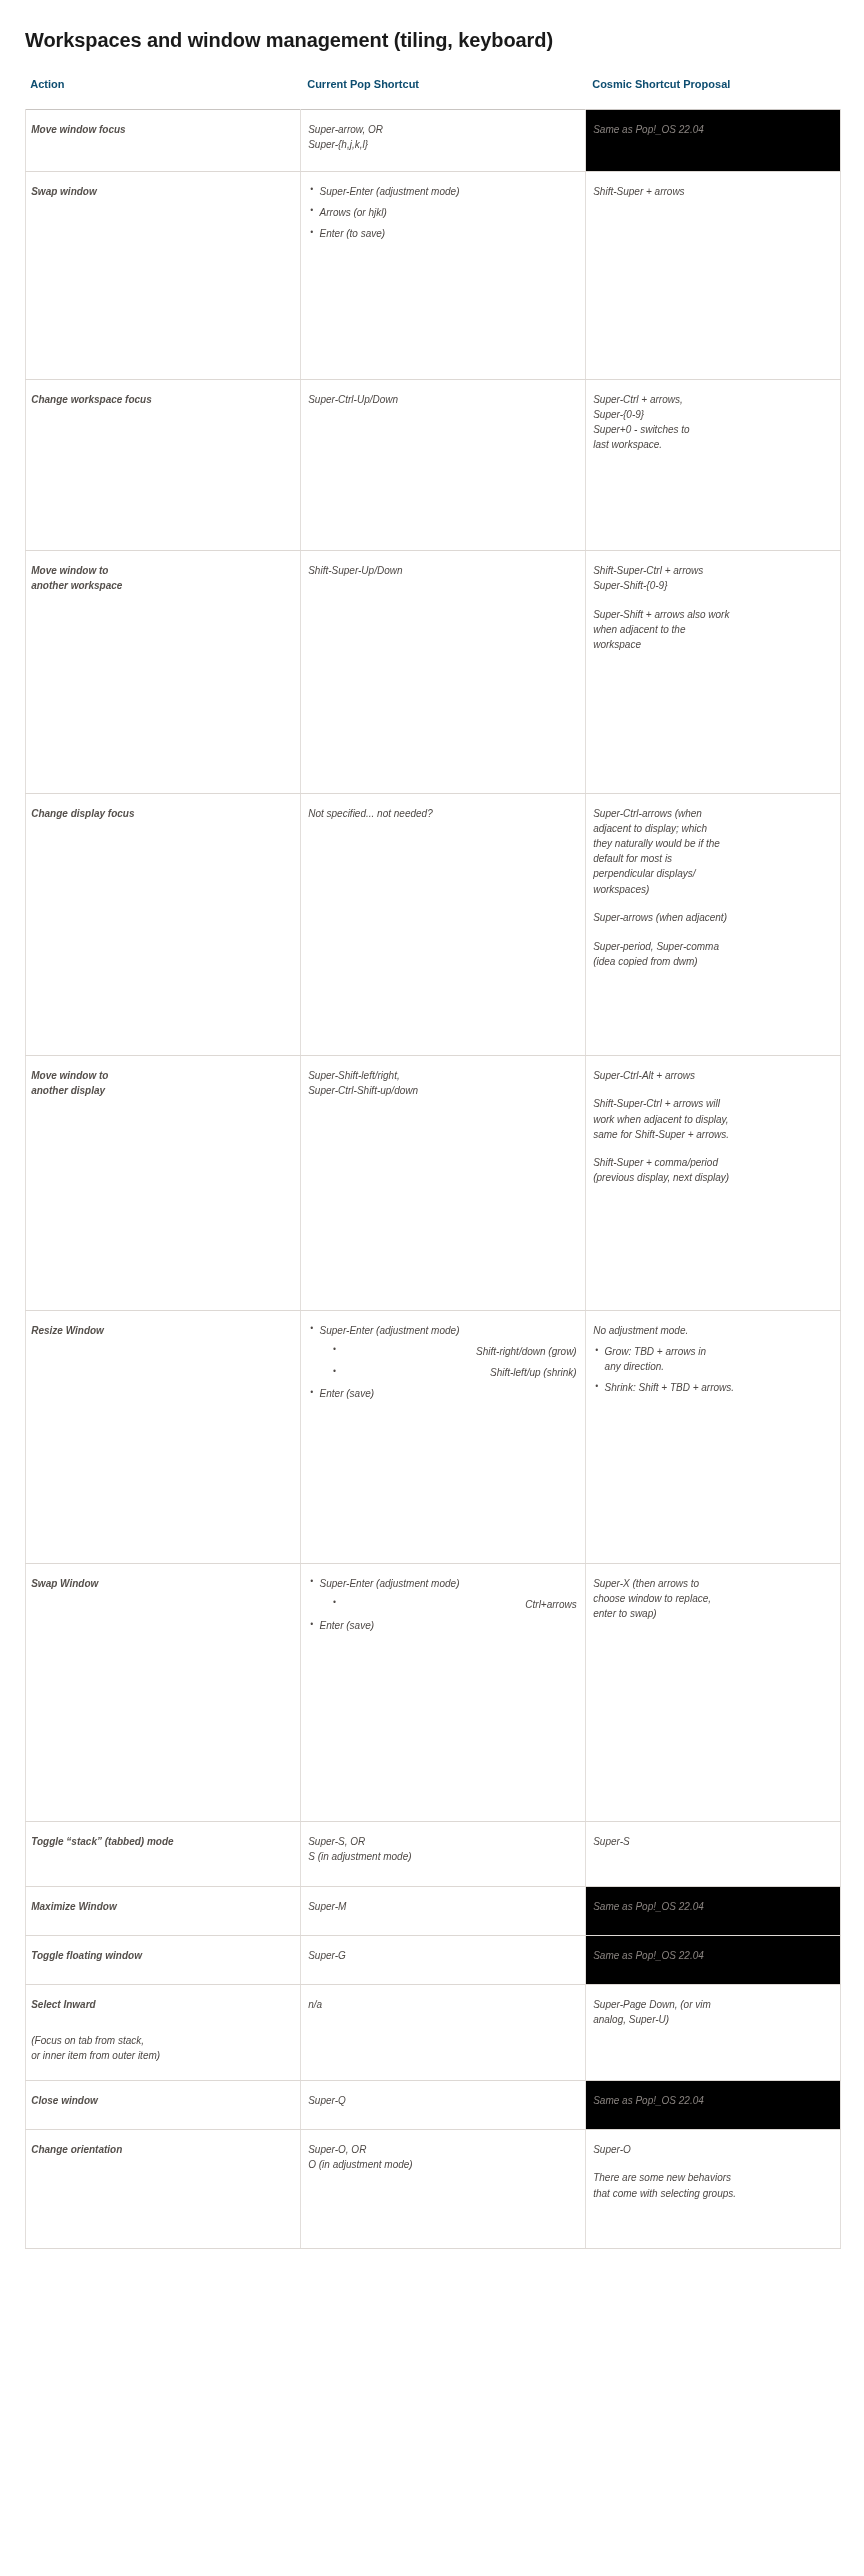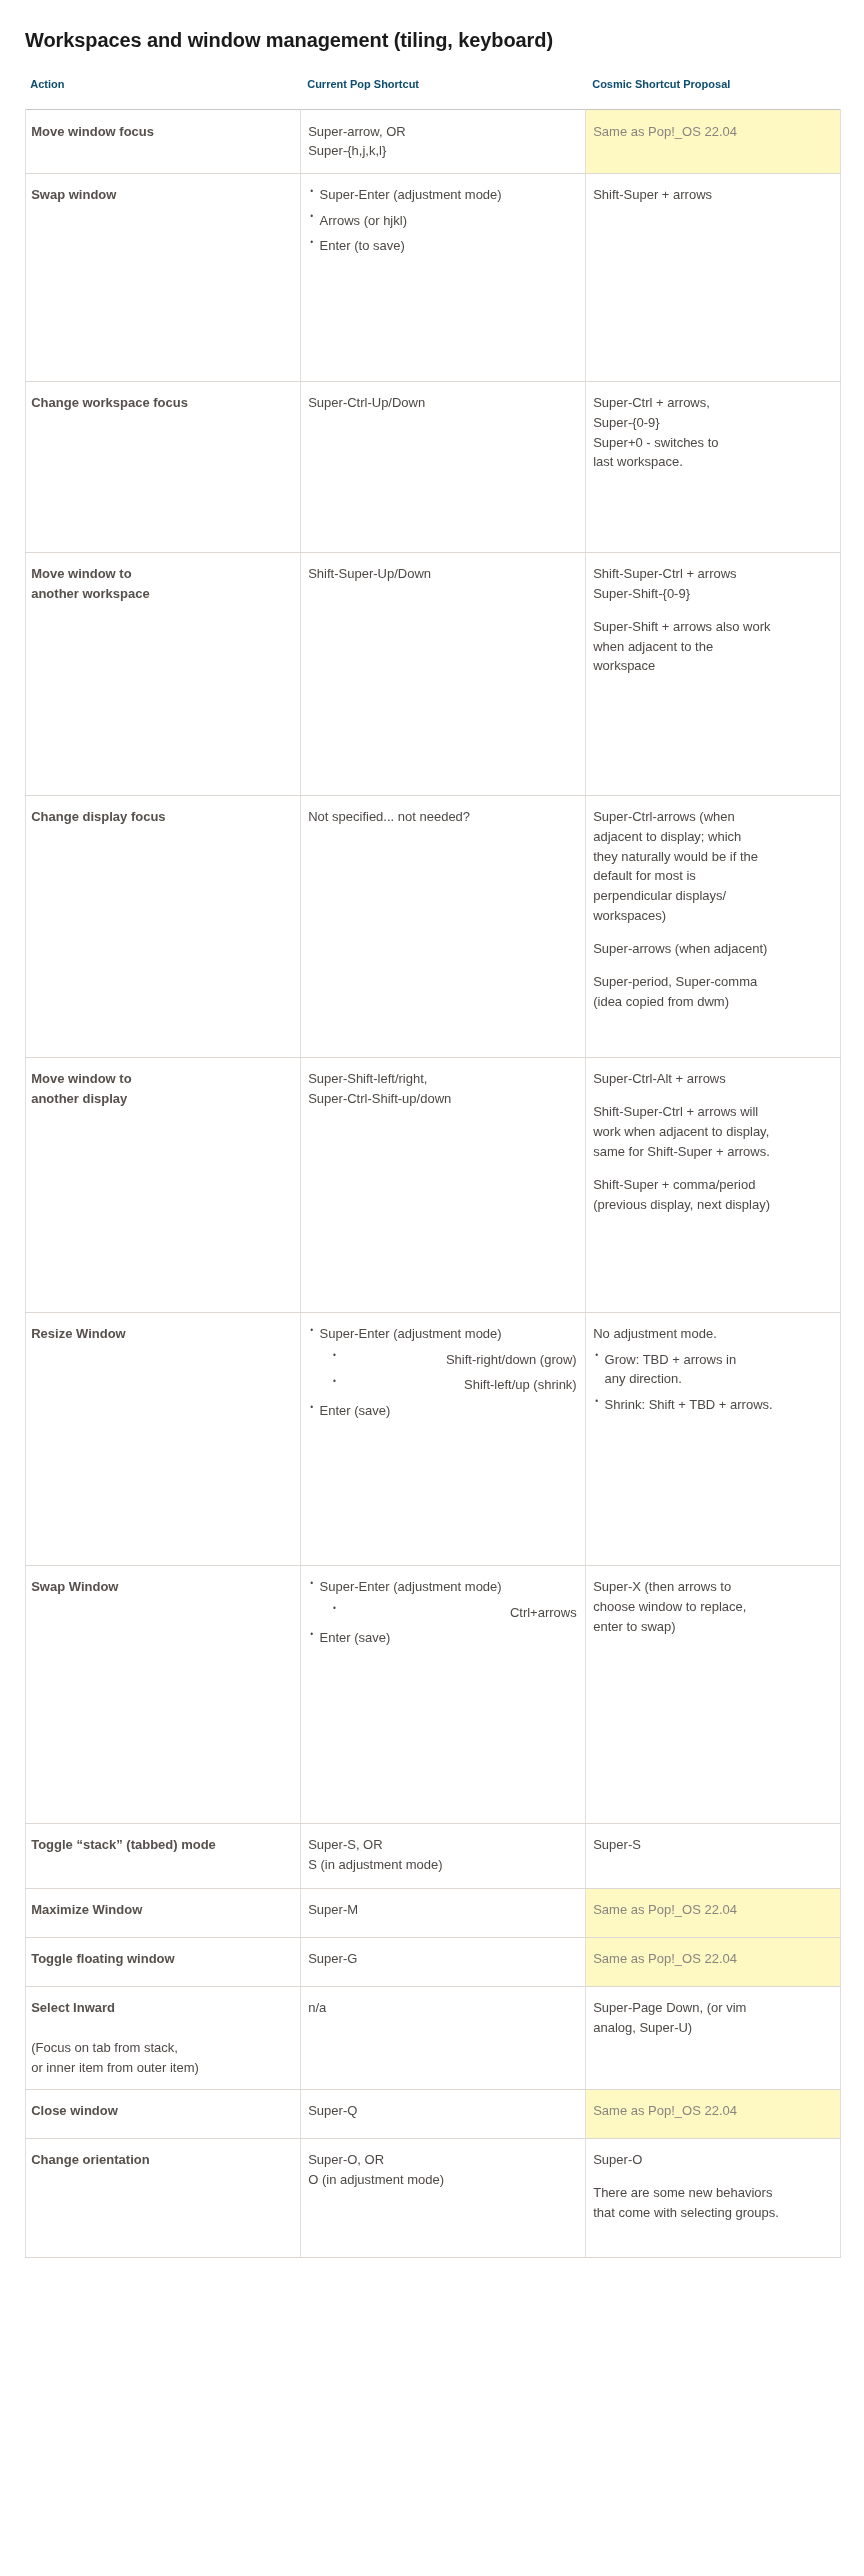--- a/index.html
+++ b/index.html
@@ -61,37 +61,38 @@
   }
   .sc-table col.c1 { width: 275px; }
   .sc-table col.c2 { width: 285px; }
   .sc-table col.c3 { width: 255px; }
 
   .sc-table td {
     vertical-align: top;
     border-right: 0.5px solid #e2dedb;
     border-bottom: 0.5px solid #ddd8d4;
     padding: 11.4px 8.3px 11.4px 5.2px;
-    font-size: 13px;
+    font-size: 10px;
     line-height: 1.52;
     box-sizing: border-box;
+    font-style: italic;
   }
   .sc-table td.first {
     border-left: 0.5px solid #e2dedb;
   }
   .sc-table td.action {
     font-weight: bold;
     color: #55504c;
   }
   .sc-table td.cell {
     color: #4d4845;
     padding-left: 7.2px;
   }
   .sc-table td.shaded {
-    background: #fef9c3;
+    background: #000000;
   }
   .sc-table td.shaded .muted {
     color: #8a8480;
   }
 
   .sub-note {
     font-weight: normal;
     color: #4d4845;
     margin-top: 20.7px;
   }

